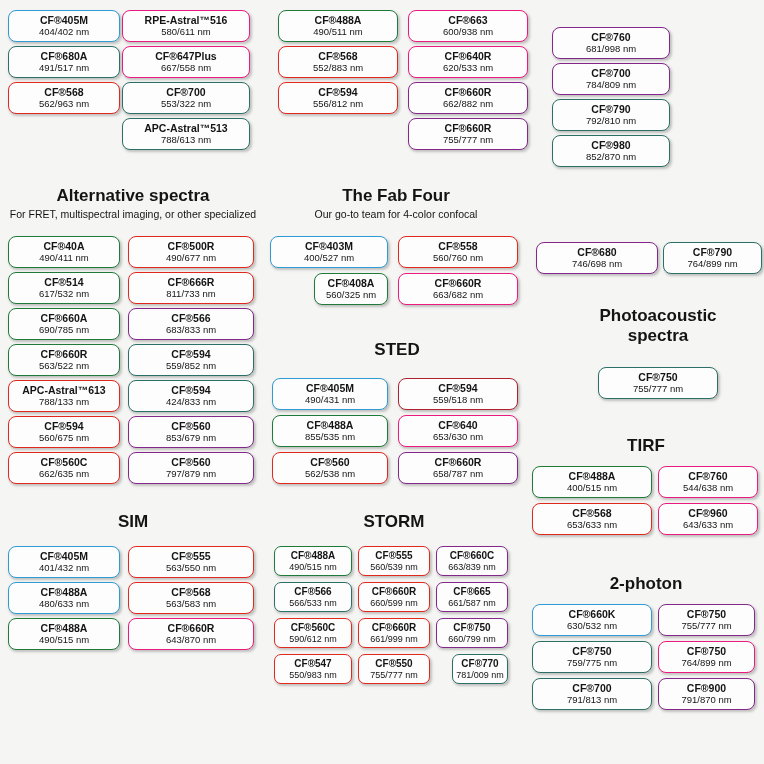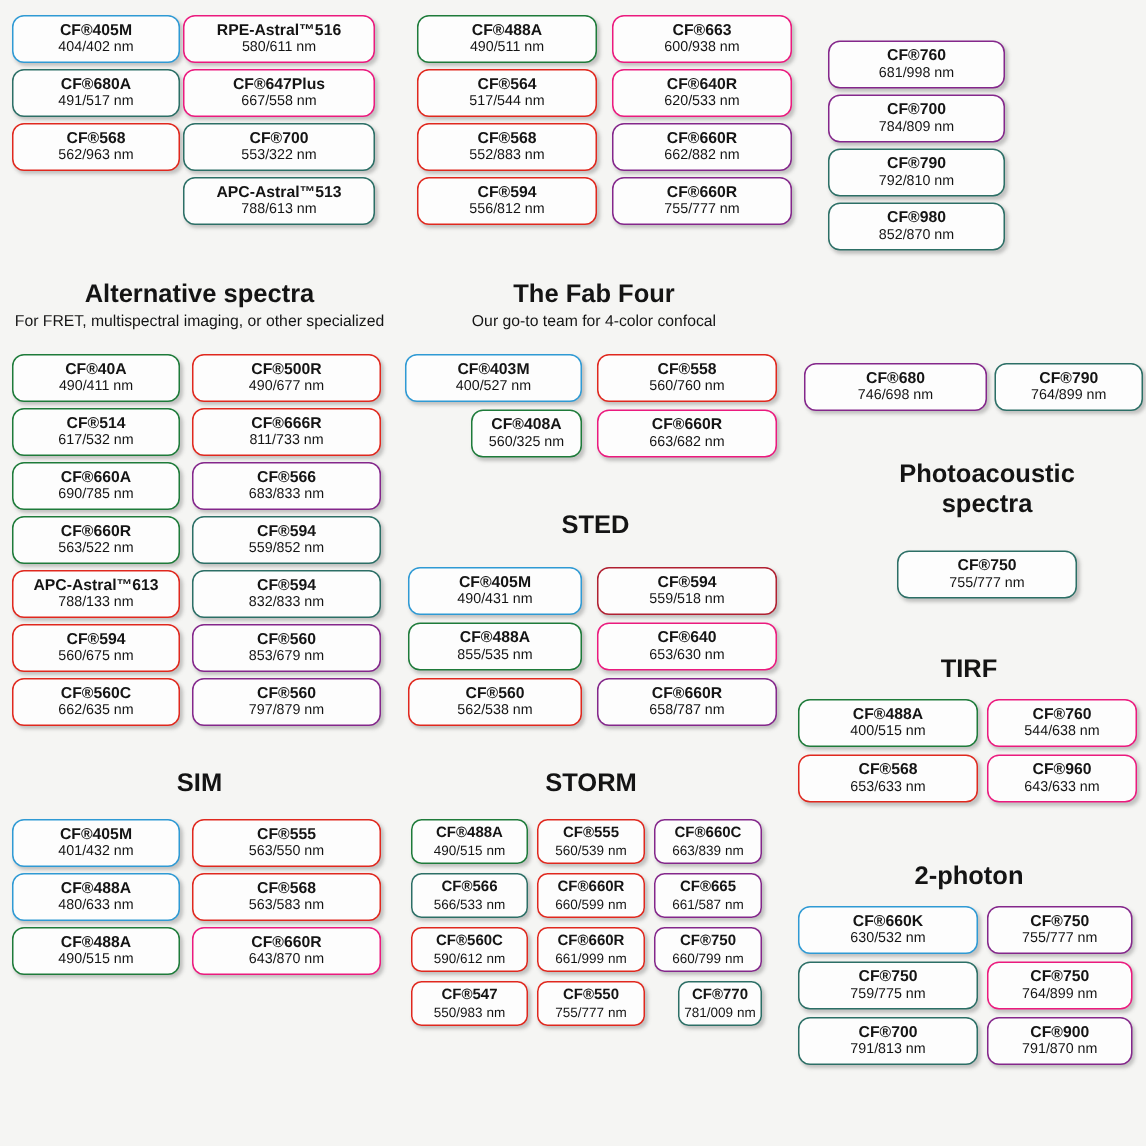--- a/index.html
+++ b/index.html
@@ -74,24 +74,20 @@
       <span class="bname">APC-Astral™513</span>
       <span class="bval">788/613 nm</span>
     </div>
   </div>
 <div class="abs vstack" style="left:278px;top:10px;width:120px;">
     <div class="badge" style="border-color: rgb(30, 123, 58);">
       <span class="bname">CF®488A</span>
       <span class="bval">490/511 nm</span>
     </div>
     <div class="badge" style="border-color: rgb(224, 40, 30);">
-      <span class="bname">CF®564</span>
-      <span class="bval">517/544 nm</span>
-    </div>
-    <div class="badge" style="border-color: rgb(224, 40, 30);">
       <span class="bname">CF®568</span>
       <span class="bval">552/883 nm</span>
     </div>
     <div class="badge" style="border-color: rgb(224, 40, 30);">
       <span class="bname">CF®594</span>
       <span class="bval">556/812 nm</span>
     </div>
   </div>
 <div class="abs vstack" style="left:408px;top:10px;width:120px;">
     <div class="badge" style="border-color: rgb(235, 26, 126);">
@@ -165,21 +161,21 @@
       <div class="badge" style="border-color: rgb(44, 111, 102);">
         <span class="bname">CF®594</span>
         <span class="bval">559/852 nm</span>
       </div>
       <div class="badge" style="border-color: rgb(224, 40, 30);">
         <span class="bname">APC-Astral™613</span>
         <span class="bval">788/133 nm</span>
       </div>
       <div class="badge" style="border-color: rgb(44, 111, 102);">
         <span class="bname">CF®594</span>
-        <span class="bval">832/833 nm</span>
+        <span class="bval">424/833 nm</span>
       </div>
       <div class="badge" style="border-color: rgb(224, 40, 30);">
         <span class="bname">CF®594</span>
         <span class="bval">560/675 nm</span>
       </div>
       <div class="badge" style="border-color: rgb(132, 39, 139);">
         <span class="bname">CF®560</span>
         <span class="bval">853/679 nm</span>
       </div>
       <div class="badge" style="border-color: rgb(224, 40, 30);">

